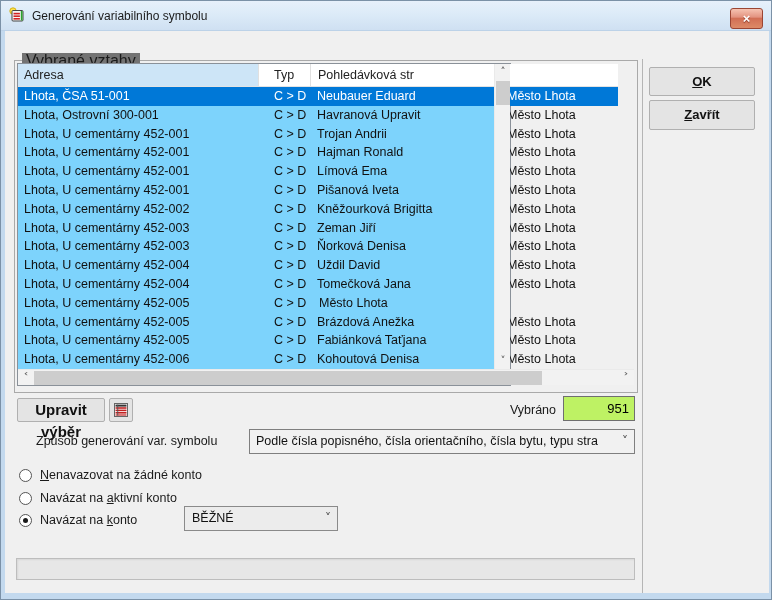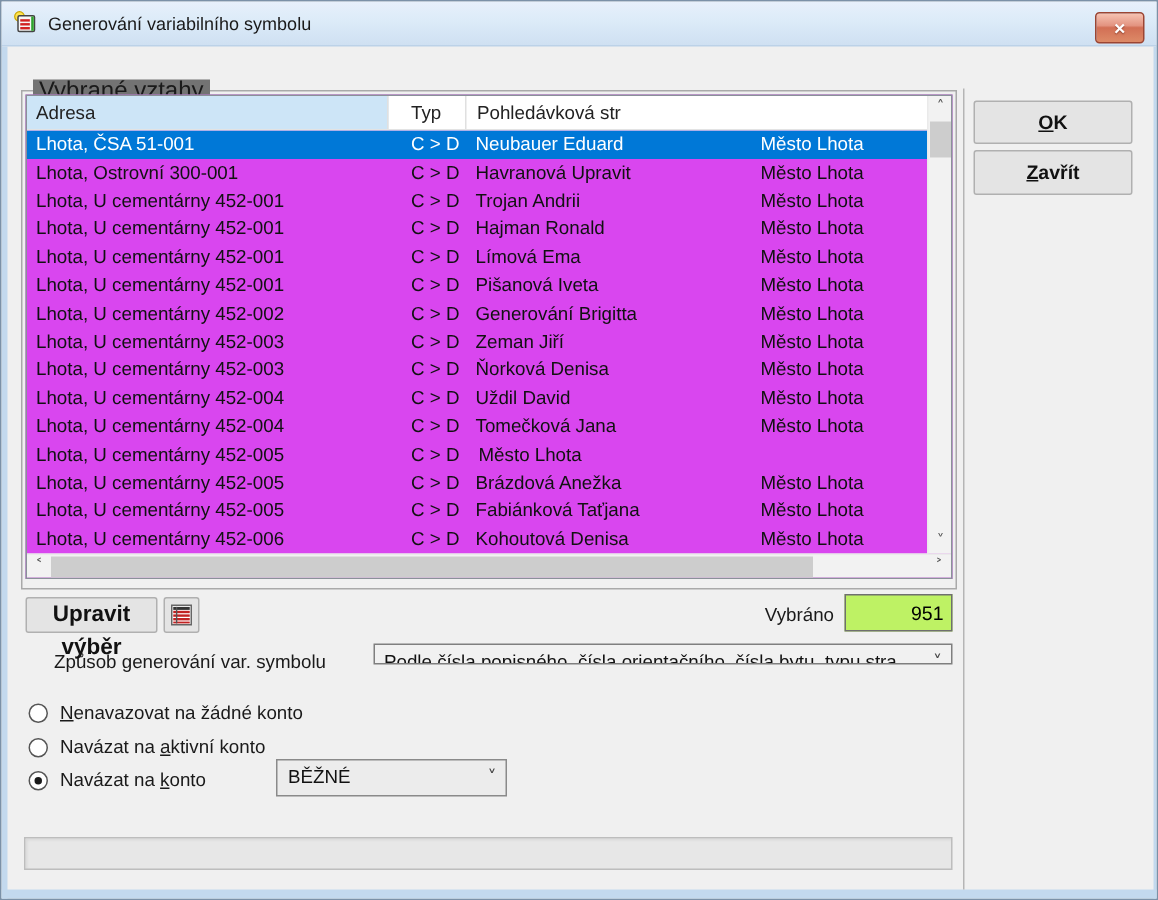--- a/index.html
+++ b/index.html
@@ -19,21 +19,21 @@
   .edge { position:absolute; background:#c3d9ee; }
   .edge.l { left:0; top:30px; width:4px; height:570px; }
   .edge.r { left:768px; top:30px; width:4px; height:570px; }
   .edge.b { left:0; top:592px; width:772px; height:8px; }
 
   
   .groupbox { position:absolute; left:13px; top:59px; width:624px; height:333px; border:1px solid #a9a9a9; }
   .group-label { position:absolute; left:21px; top:52px; height:15px; line-height:15px; background:#737373; padding:0 4px; font-size:16px; color:#1a1a1a; }
 
   
-  .table { position:absolute; left:16px; top:62px; width:618px; height:323px; border:1px solid #8a9199; background:#d946ef; }
+  .table { position:absolute; left:16px; top:62px; width:494px; height:323px; border:1px solid #8a9199; background:#7dd3fc; }
   .thead { position:absolute; left:0; top:0; width:600px; height:23px; display:flex; border-bottom:1px solid #e3e3e3; background:#fff; }
   .th { font-size:12.5px; color:#222; line-height:22px; white-space:nowrap; overflow:hidden; border-right:1px solid #e0e0e0; }
   .th.c0 { width:241px; padding-left:6px; background:#cde5f7; }
   .th.c1 { width:52px;  padding-left:15px; }
   .th.c2 { width:188px; padding-left:6px; }
   .th.c3 { width:119px; padding-left:7px; border-right:none; }
   .rows { position:absolute; left:0; top:23px; width:600px; height:282px; overflow:hidden; }
   .trow { display:flex; height:18.8px; color:#111; }
   .trow.selected { background:#0078d7; color:#fff; }
   .cell { font-size:12.5px; line-height:18.8px; white-space:nowrap; overflow:hidden; }
@@ -56,21 +56,21 @@
   
   .btn { background:#e4e4e4; border:1px solid #b0b0b0; border-radius:2px; font-size:15px; color:#111; text-align:center; }
   .btn-upravit { position:absolute; left:16px; top:397px; width:88px; height:24px; font-weight:bold; line-height:22px; }
   .btn-gridicon { position:absolute; left:108px; top:397px; width:24px; height:24px; padding-top:3px; }
   .lbl-vybrano { position:absolute; left:460px; top:397px; width:95px; line-height:24px; text-align:right; font-size:12.5px; color:#1a1a1a; }
   .field-count { position:absolute; left:562px; top:395px; width:72px; height:25px; background:#bef264; border:1px solid #6f6f6f; font-size:13px; line-height:23px; text-align:right; padding-right:5px; color:#000; }
 
   .lbl-gen { position:absolute; left:35px; top:428px; line-height:25px; font-size:12.5px; color:#1a1a1a; white-space:nowrap; }
   .combo { background:#f1f1f1; border:1px solid #7f7f7f; font-size:12.5px; color:#111; line-height:23px; white-space:nowrap; overflow:hidden; }
   .combo .chev { position:absolute; right:6px; top:0; line-height:23px; color:#444; font-size:12px; font-family:"DejaVu Sans",sans-serif; }
-  .combo-gen { position:absolute; left:248px; top:428px; width:386px; height:14px; padding:0 20px 0 6px; }
+  .combo-gen { position:absolute; left:248px; top:428px; width:386px; height:25px; padding:0 20px 0 6px; }
   .combo-account { position:absolute; left:183px; top:505px; width:154px; height:25px; padding:0 20px 0 7px; background:#ececec; border-color:#8a8a8a; }
 
   
   .radio-row { position:absolute; left:18px; height:20px; display:flex; align-items:center; }
   .radio-row.r1 { top:464px; } .radio-row.r2 { top:487px; } .radio-row.r3 { top:509px; }
   .radio { width:13px; height:13px; border:1px solid #555; border-radius:50%; background:#fff; position:relative; flex:none; }
   .radio.checked::after { content:""; position:absolute; left:3px; top:3px; width:5px; height:5px; border-radius:50%; background:#1a1a1a; }
   .rlabel { margin-left:8px; font-size:12.5px; color:#1a1a1a; white-space:nowrap; }
   .u { text-decoration:underline; }
 
@@ -147,21 +147,21 @@
   </div>
         <div class="trow">
     <span class="cell c0">Lhota, U cementárny 452-001</span>
     <span class="cell c1">C &gt; D</span>
     <span class="cell c2">Pišanová Iveta</span>
     <span class="cell c3">Město Lhota</span>
   </div>
         <div class="trow">
     <span class="cell c0">Lhota, U cementárny 452-002</span>
     <span class="cell c1">C &gt; D</span>
-    <span class="cell c2">Generování Brigitta</span>
+    <span class="cell c2">Kněžourková Brigitta</span>
     <span class="cell c3">Město Lhota</span>
   </div>
         <div class="trow">
     <span class="cell c0">Lhota, U cementárny 452-003</span>
     <span class="cell c1">C &gt; D</span>
     <span class="cell c2">Zeman Jiří</span>
     <span class="cell c3">Město Lhota</span>
   </div>
         <div class="trow">
     <span class="cell c0">Lhota, U cementárny 452-003</span>

